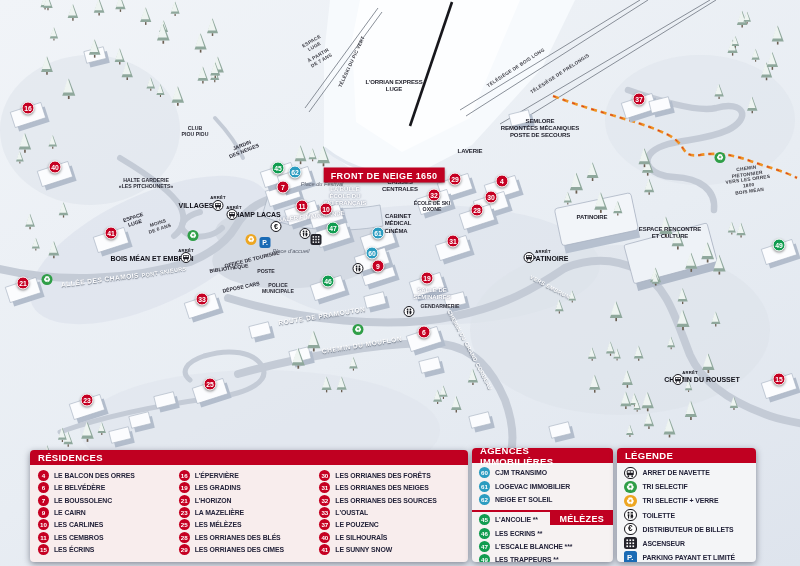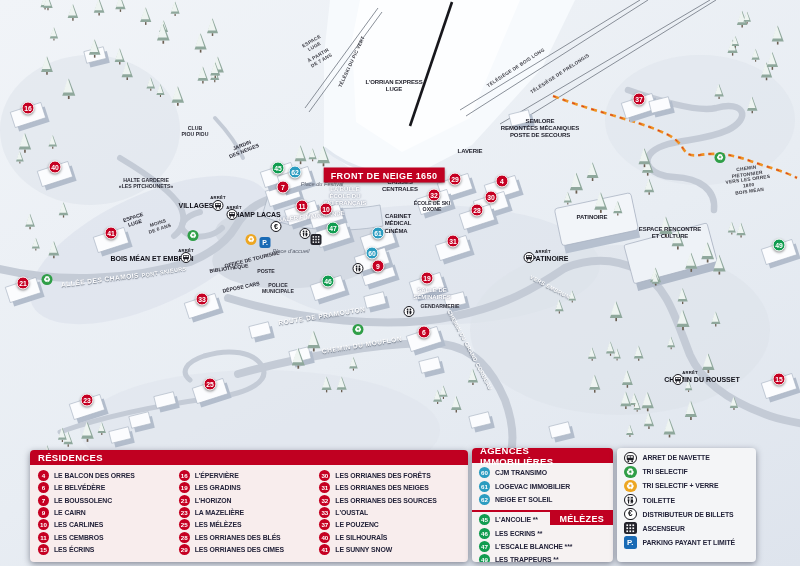--- a/index.html
+++ b/index.html
@@ -1102,20 +1102,23 @@
           <span class="plabel">L'ESCALE BLANCHE ***</span>
         </div>
         <div class="pitem">
           <span class="dot green">49</span>
           <span class="plabel">LES TRAPPEURS **</span>
         </div>
       </div>
   </div>
 
   <div class="panel panel-leg">
+    <div class="phead">
+      <span>LÉGENDE</span>
+    </div>
     <div id="leg-list">
         <div class="leg-row">
           <span class="icon ic-ring" style="width: 12.5px; height: 12.5px;">
             <svg viewBox="0 0 12 12">
               <rect x="2" y="2.6" width="8" height="5.6" rx="1.2" fill="#1d1d24"></rect>
               <rect x="3" y="3.6" width="2.6" height="1.8" fill="#fff"></rect>
               <rect x="6.4" y="3.6" width="2.6" height="1.8" fill="#fff"></rect>
               <circle cx="3.8" cy="9.4" r="1" fill="#1d1d24"></circle>
               <circle cx="8.2" cy="9.4" r="1" fill="#1d1d24"></circle>
             </svg>

